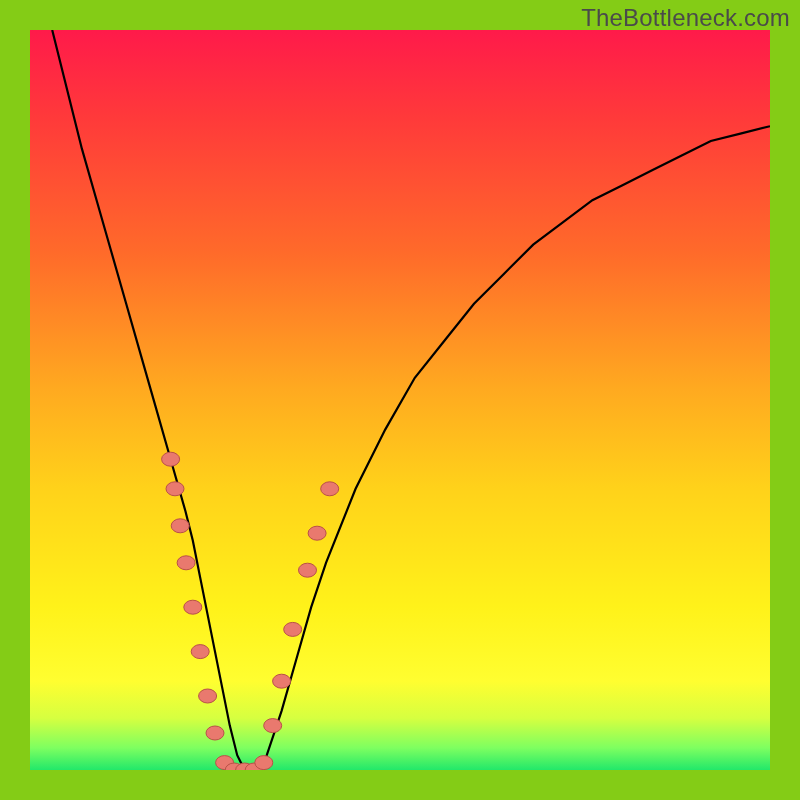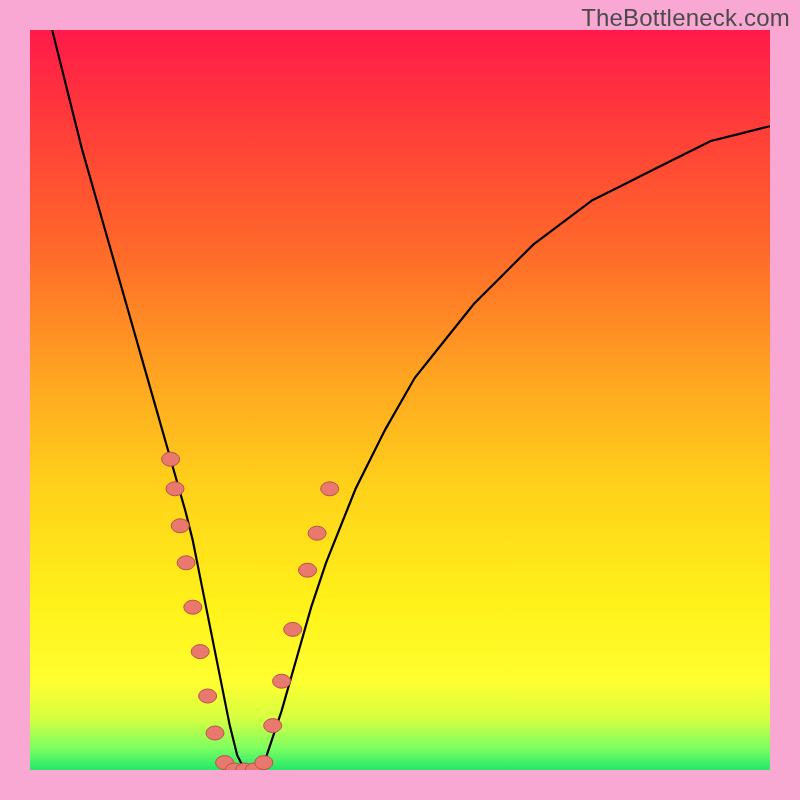--- a/index.html
+++ b/index.html
@@ -8,21 +8,21 @@
     width: 800px;
     height: 800px;
     overflow: hidden;
     background: #000;
     font-family: Arial, Helvetica, sans-serif;
   }
   .frame {
     position: relative;
     width: 800px;
     height: 800px;
-    background: #f9a8d4;
+    background: #84cc16;
   }
   .plot-area {
     position: absolute;
     left: 30px;
     top: 30px;
     width: 740px;
     height: 740px;
     background: linear-gradient(
       to bottom,
       #ff1a4a 0%,

